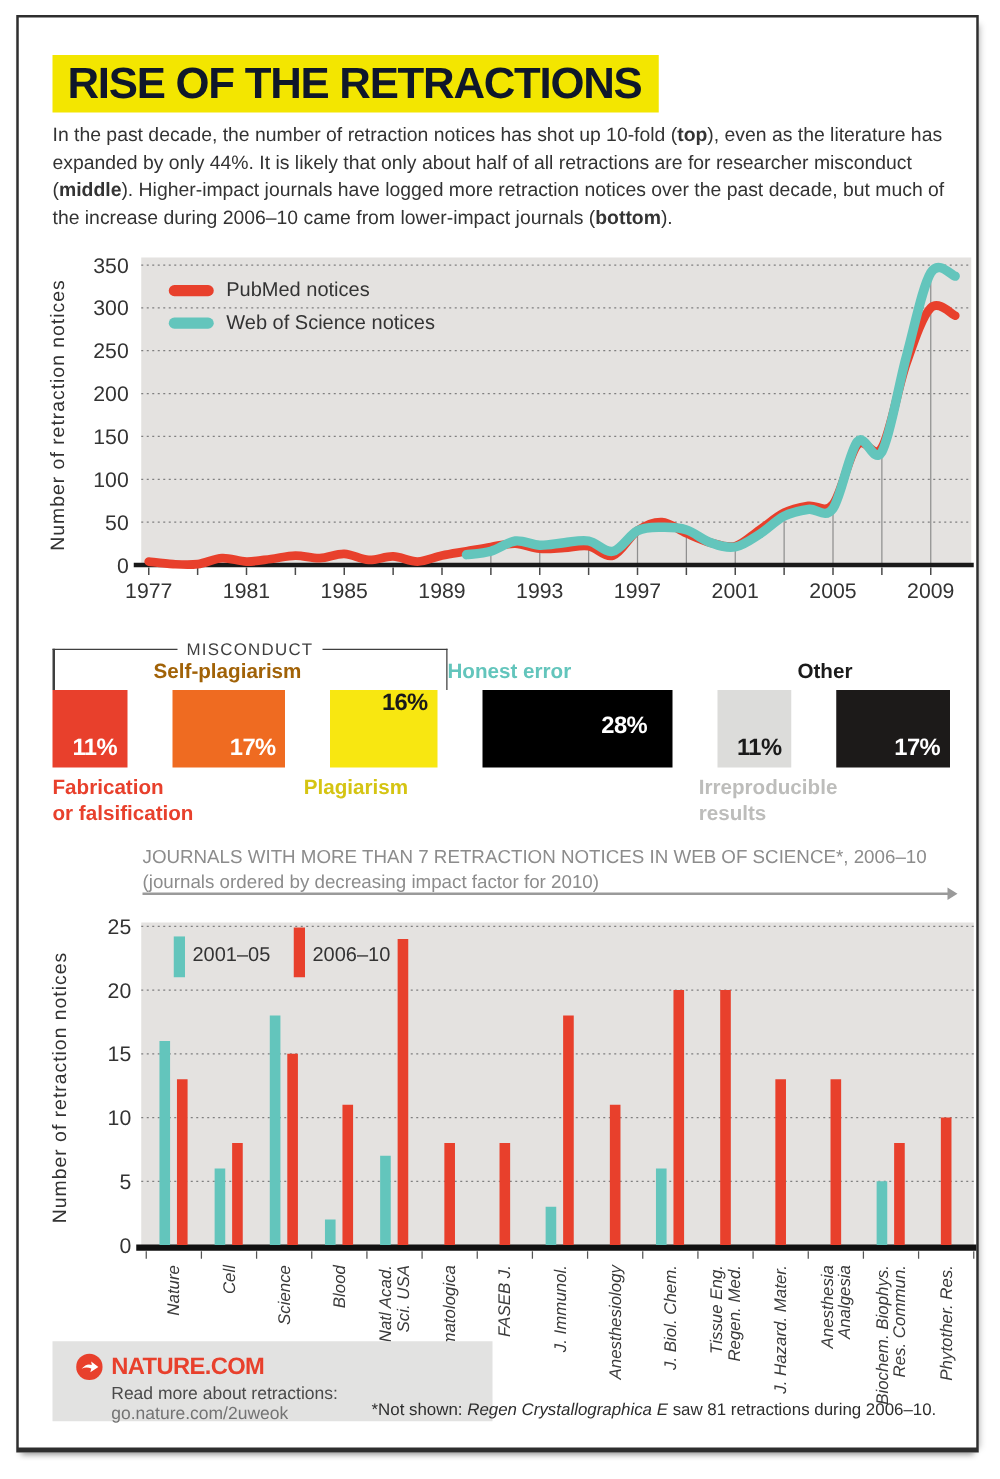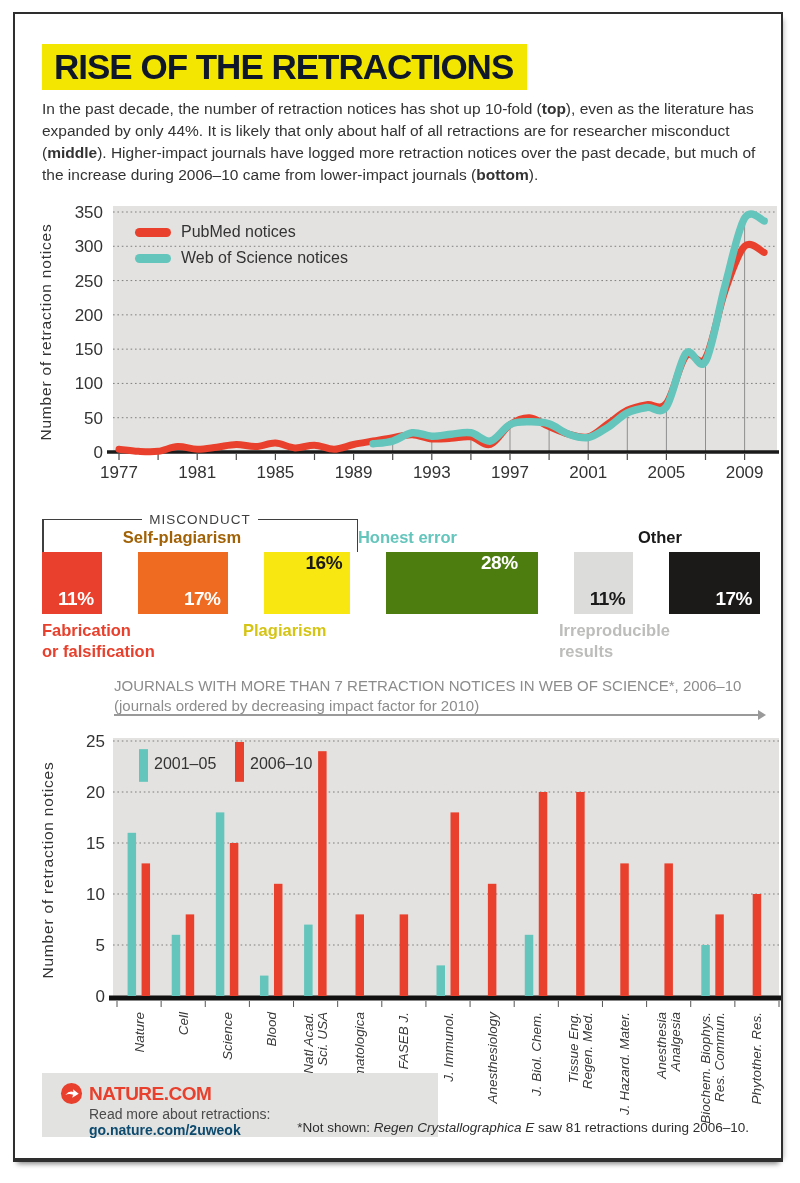--- a/index.html
+++ b/index.html
@@ -11,25 +11,25 @@
   .title{position:absolute;left:27px;top:30px;margin:0;background:#f3e600;color:#0f172a;
          font-size:35px;font-weight:bold;letter-spacing:-1px;padding:5px 14px 6px 12px;line-height:1;}
   .intro{position:absolute;left:27px;top:84px;width:730px;margin:0;font-size:15.5px;line-height:1.42;color:#333;}
   .chart-line-wrap{position:absolute;left:12px;top:180px;width:756px;height:300px;}
   .mid-chart{position:absolute;left:27px;top:492px;width:718px;height:160px;}
   .bh-title{position:absolute;left:99px;top:662px;width:650px;color:#8c8c8c;font-size:15px;line-height:1.35;}
   .arrow-line{position:absolute;left:99px;top:700px;width:650px;height:0;border-top:2px solid #9a9a9a;}
   .arrow-line::after{content:'';position:absolute;right:-2px;top:-6px;width:0;height:0;
          border-left:8px solid #9a9a9a;border-top:5px solid transparent;border-bottom:5px solid transparent;}
   .chart-bar-wrap{position:absolute;left:12px;top:706px;width:756px;height:372px;}
-  .footer-box{position:absolute;left:27px;top:1059px;width:396px;height:64px;background:#e2e2e1;padding:9px 0 0 18px;box-sizing:border-box;}
+  .footer-box{position:absolute;left:27px;top:1059px;width:352px;height:64px;background:#e2e2e1;padding:9px 0 0 18px;box-sizing:border-box;}
   .brand-row{display:flex;align-items:center;gap:6px;}
   .brand{color:#e8402c;font-weight:bold;font-size:19px;letter-spacing:-0.5px;}
   .f-line{margin-left:29px;font-size:14px;color:#4a4a4a;margin-top:1px;}
-  .f-link{margin-left:29px;font-size:14px;color:#0c4a6e;font-weight:bold;cursor:pointer;}
+  .f-link{margin-left:29px;font-size:14px;color:#737373;font-weight:normal;cursor:pointer;}
   .footnote{position:absolute;right:32px;top:1106px;margin:0;font-size:13.5px;color:#2e2e2e;text-align:right;width:480px;}
   svg{overflow:visible;display:block;}
   svg text{font-family:"Liberation Sans","DejaVu Sans",sans-serif;}
 </style>
 </head>
 <body>
 
 <div class="page">
   <div class="frame">
 
@@ -113,21 +113,21 @@
         <div style="position: absolute; top: 46px; left: 0px; width: 100%; height: 62px; display: flex; gap: 36px;">
           <div style="width: 11%; background: rgb(232, 64, 44); display: flex; align-items: flex-end; justify-content: flex-end; box-sizing: border-box; padding: 0px 8px 4px 0px;">
             <span style="color: rgb(255, 255, 255); font-weight: bold; font-size: 19px; letter-spacing: -0.5px;">11%</span>
           </div>
           <div style="width: 17%; background: rgb(239, 107, 33); display: flex; align-items: flex-end; justify-content: flex-end; box-sizing: border-box; padding: 0px 8px 4px 0px;">
             <span style="color: rgb(255, 255, 255); font-weight: bold; font-size: 19px; letter-spacing: -0.5px;">17%</span>
           </div>
           <div style="width: 16%; background: rgb(248, 231, 17); display: flex; justify-content: flex-end; box-sizing: border-box; padding: 0px 8px 4px 0px;">
             <span style="color: rgb(26, 26, 26); font-weight: bold; font-size: 19px; letter-spacing: -0.5px;">16%</span>
           </div>
-          <div style="width: 28%; background: #4d7c0f; display: flex; align-items: flex-start; justify-content: flex-end; box-sizing: border-box; padding: 0px 20px 4px 0px;">
+          <div style="width: 28%; background: #000000; display: flex; align-items: center; justify-content: flex-end; box-sizing: border-box; padding: 0px 20px 4px 0px;">
             <span style="color: rgb(255, 255, 255); font-weight: bold; font-size: 19px; letter-spacing: -0.5px;">28%</span>
           </div>
           <div style="width: 11%; background: rgb(220, 220, 218); display: flex; align-items: flex-end; justify-content: flex-end; box-sizing: border-box; padding: 0px 8px 4px 0px;">
             <span style="color: rgb(26, 26, 26); font-weight: bold; font-size: 19px; letter-spacing: -0.5px;">11%</span>
           </div>
           <div style="width: 17%; background: rgb(28, 26, 25); display: flex; align-items: flex-end; justify-content: flex-end; box-sizing: border-box; padding: 0px 8px 4px 0px;">
             <span style="color: rgb(255, 255, 255); font-weight: bold; font-size: 19px; letter-spacing: -0.5px;">17%</span>
           </div>
         </div>
         <div style="position: absolute; font-weight: bold; font-size: 16.5px; color: rgb(232, 64, 44); white-space: pre-line; line-height: 1.25; top: 114px; left: 0%;">Fabrication

